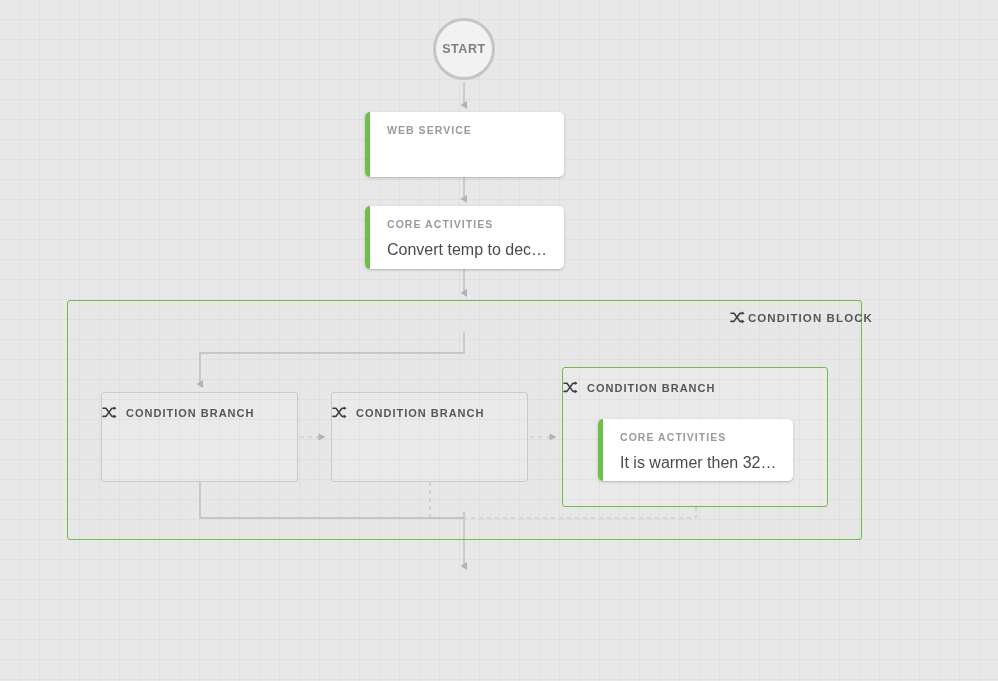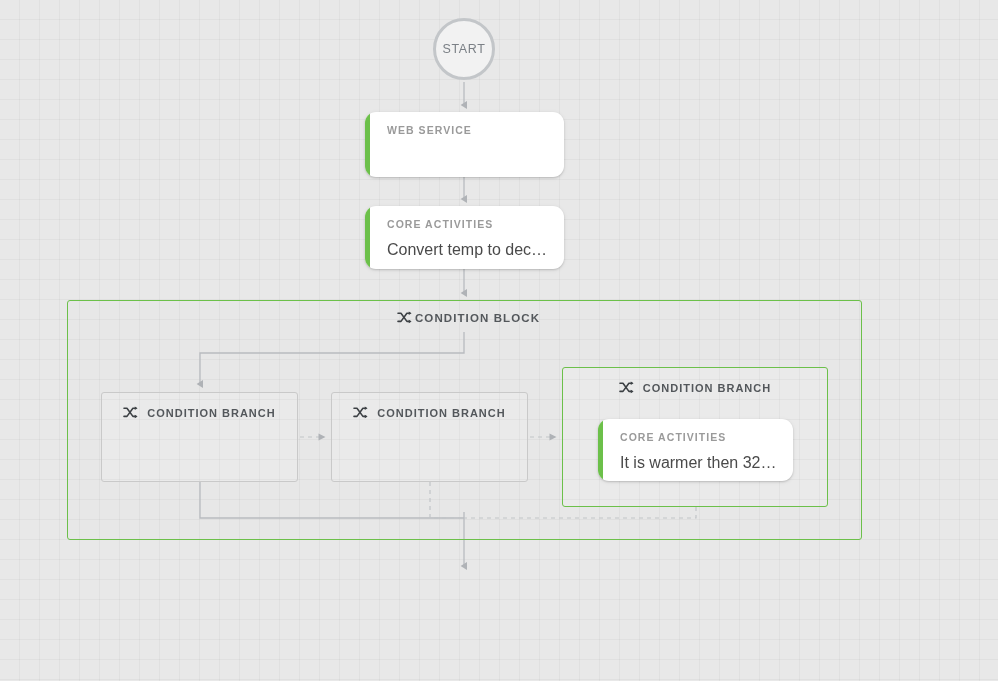--- a/index.html
+++ b/index.html
@@ -46,33 +46,33 @@
     border-radius: 50%;
     background: #f2f2f2;
     border: 3px solid #c3c6c9;
     display: flex;
     align-items: center;
     justify-content: center;
     z-index: 3;
   }
   .terminal-label {
     font-size: 12.5px;
-    font-weight: 400;
+    font-weight: 700;
     letter-spacing: 0.6px;
     color: #7b8086;
   }
 
   #node-start { left: 433px; top: 18px; }
   #node-end   { left: 433px; top: 573px; }
 
   
   .card {
     position: absolute;
     background: #ffffff;
-    border-radius: 11px;
+    border-radius: 5px;
     box-shadow: 0 1px 2px rgba(0,0,0,0.16), 0 1px 5px rgba(0,0,0,0.07);
     z-index: 3;
     display: flex;
     overflow: hidden;
   }
   .card-accent {
     width: 5px;
     flex: 0 0 5px;
     background: #6cc04a;
   }
@@ -112,25 +112,25 @@
     width: 795px;
     height: 240px;
     border: 1.5px solid #6cc04a;
     border-radius: 3px;
     background: rgba(0,0,0,0.004);
     z-index: 2;
   }
   .block-header {
     position: absolute;
     top: 10px;
-    left: 4px;
+    left: 12px;
     width: 100%;
     display: flex;
     align-items: center;
-    justify-content: center;
+    justify-content: flex-end;
     gap: 3px;
   }
   .block-header .hdr-text {
     font-size: 11.5px;
     font-weight: 700;
     letter-spacing: 1.1px;
     color: #53575b;
     text-transform: uppercase;
   }
 
@@ -145,21 +145,20 @@
   .branch.selected {
     border: 1.5px solid #6cc04a;
   }
   .branch-header {
     position: absolute;
     top: 13px;
     left: 0;
     width: 100%;
     display: flex;
     align-items: center;
-    justify-content: center;
     gap: 9px;
   }
   .branch-header .hdr-text {
     font-size: 11px;
     font-weight: 700;
     letter-spacing: 1.0px;
     color: #53575b;
     text-transform: uppercase;
   }
 

